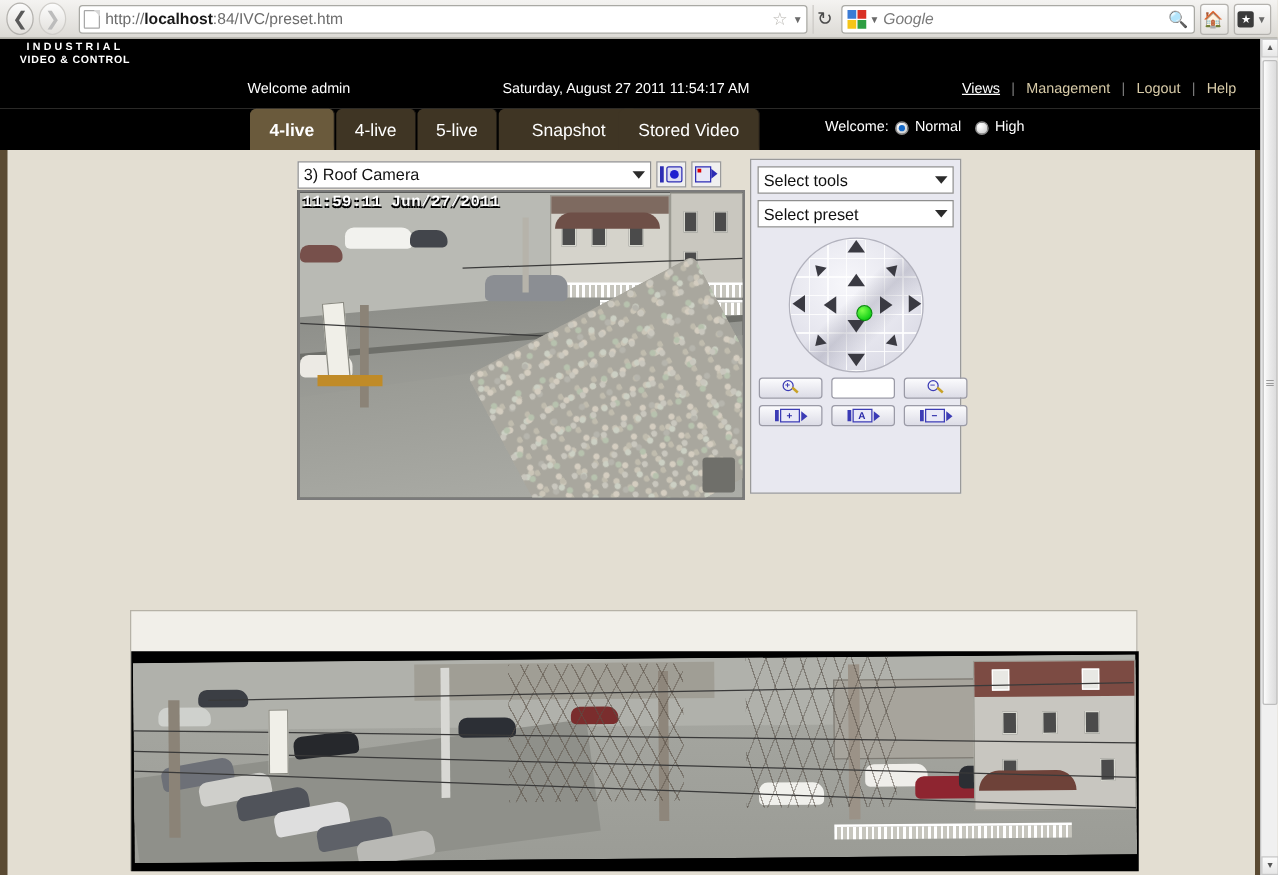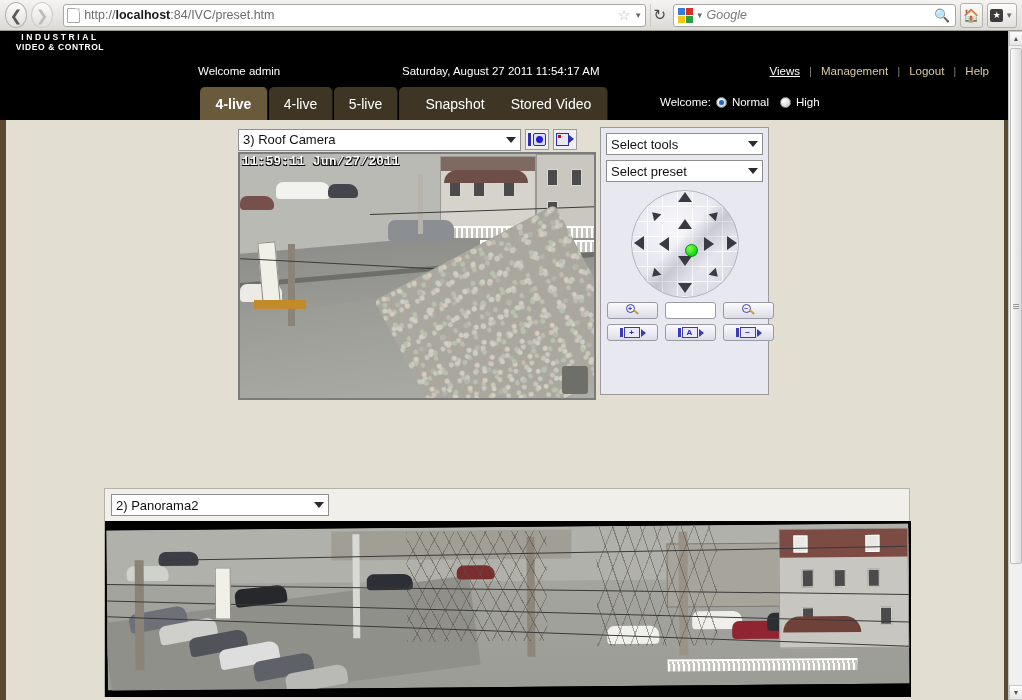--- a/index.html
+++ b/index.html
@@ -480,24 +480,20 @@
       <div class="ptz-btn" style="left:122px;top:196px;">
         <span class="fx">
             <span class="tail"></span>
             <span class="box">−</span>
             <span class="cone"></span>
           </span>
       </div>
     </div>
 
     <div id="pano-panel">
-      <div class="sel" id="pano-select">
-        <span class="txt">2) Panorama2</span>
-        <span class="arrow"></span>
-      </div>
       <div id="pano-view">
         <div id="pano-img">
           <div style="position:absolute;inset:0;background:linear-gradient(#a8a9a3,#9b9c96);"></div>
 
           <div style="position:absolute;left:0;top:0;width:100%;height:34%;background:#b0b1ab;"></div>
           <div style="position:absolute;left:28%;top:2%;width:30%;height:18%;background:#a09e95;"></div>
 
           <div style="position:absolute;left:0;top:44%;width:46%;height:56%;background:#8f908a;transform:rotate(-7deg);"></div>
 
           <div class="car" style="left:22px;top:80px;width:58px;height:19px;background:#6d7077;transform:rotate(-10deg);"></div>

